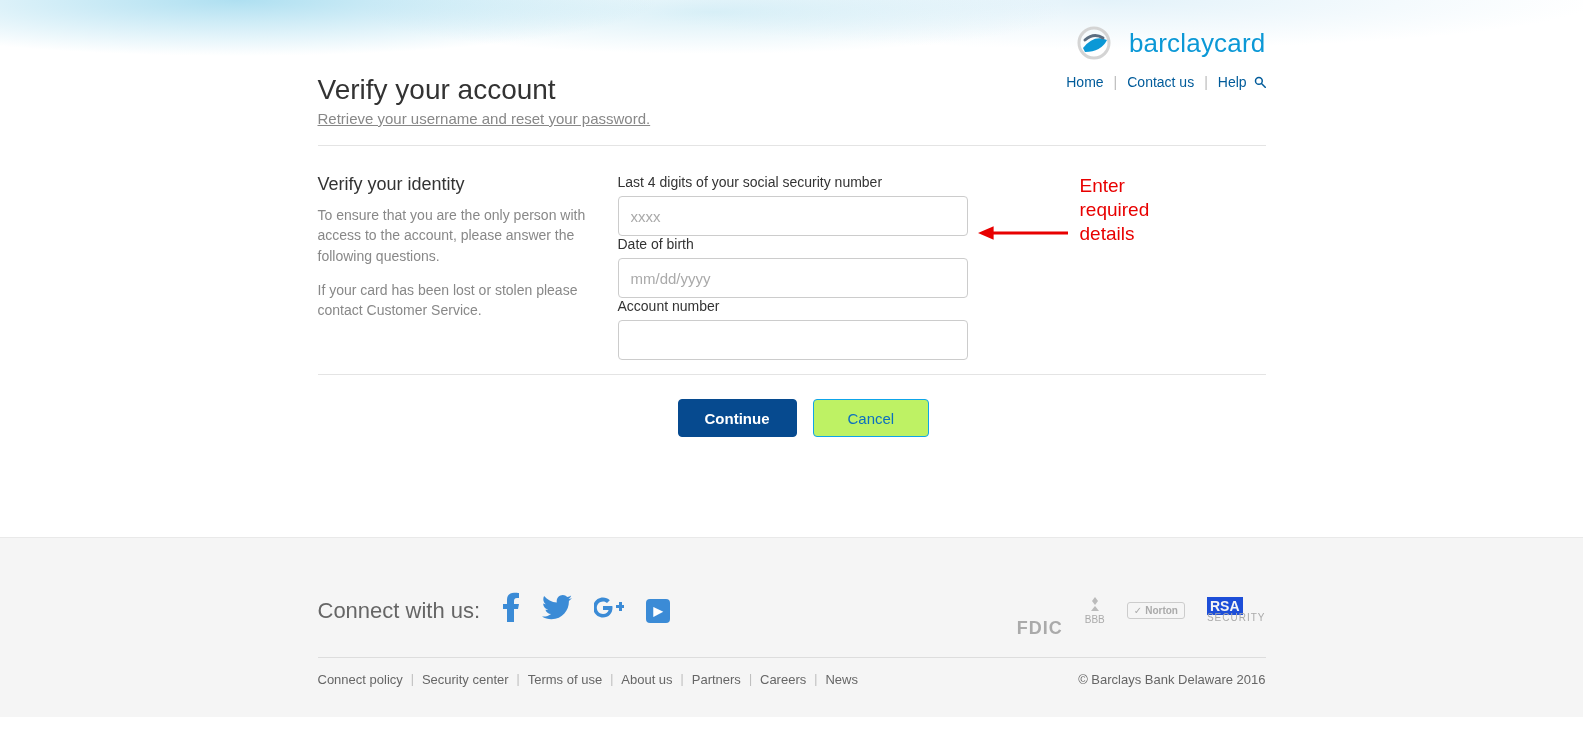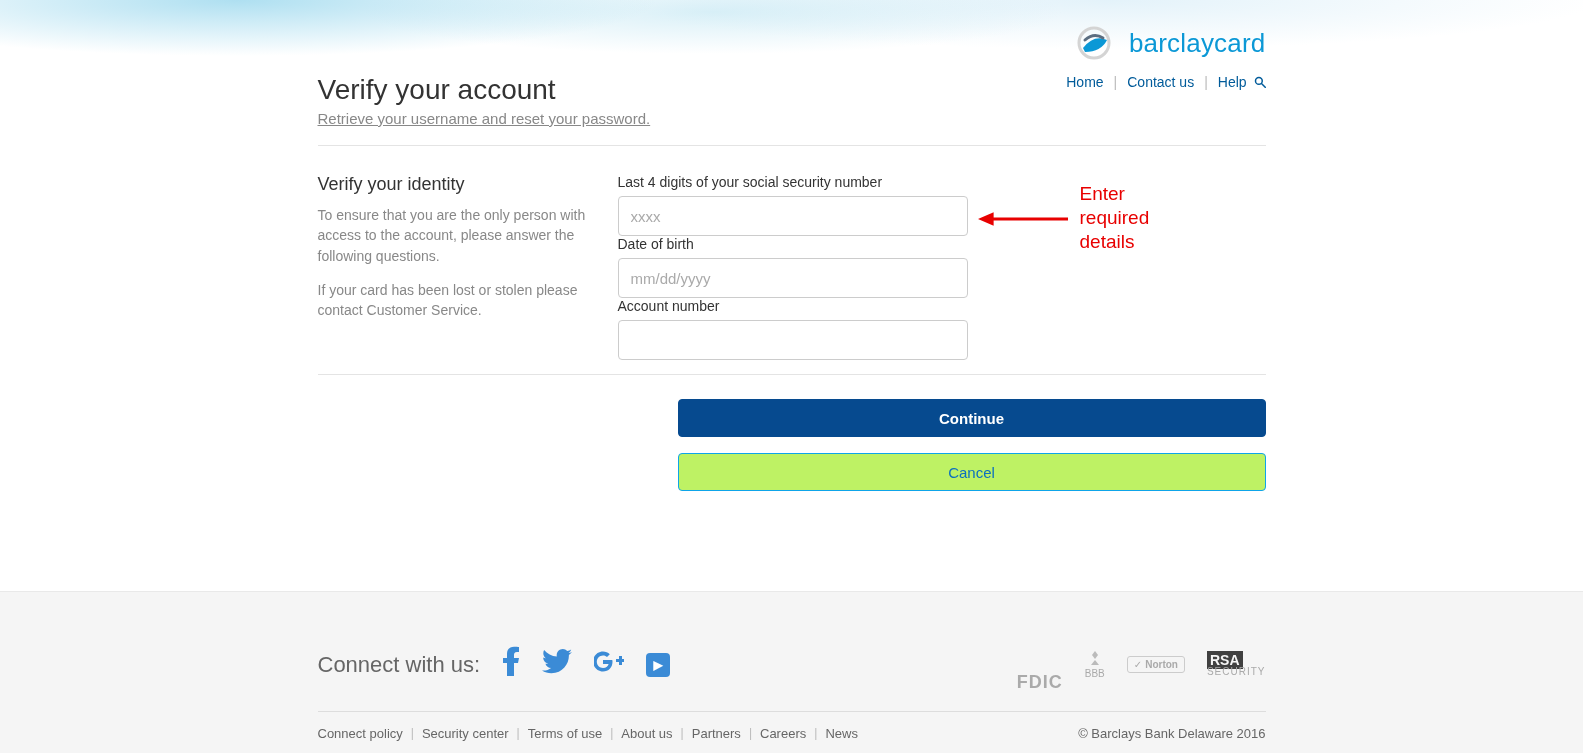--- a/index.html
+++ b/index.html
@@ -114,21 +114,20 @@
   .divider {
     border: none;
     border-top: 1px solid #e4e4e4;
     margin: 14px 0 24px;
   }
   .button-row {
     display: flex;
     gap: 16px;
     padding-left: 360px;
     padding-bottom: 80px;
-    flex-direction: column;
   }
   .btn {
     height: 38px;
     padding: 0 26px;
     border-radius: 4px;
     font-size: 15px;
     cursor: pointer;
     display: inline-flex;
     align-items: center;
     justify-content: center;
@@ -141,23 +140,23 @@
   }
   .btn-secondary {
     background: #bef264;
     color: #0b6fbf;
     border: 1px solid #0ea5e9;
     padding: 0 34px;
   }
   .annotation {
     position: absolute;
     left: 360px;
-    top: 8px;
-    display: flex;
-    align-items: center;
+    top: 0;
+    display: flex;
+    align-items: flex-end;
     gap: 12px;
     pointer-events: none;
   }
   .arrow {
     width: 90px;
     height: 24px;
     display: flex;
     align-items: center;
     margin-top: 2px;
   }
@@ -342,21 +341,21 @@
       <div class="badges">
         <span class="badge-fdic">FDIC</span>
         <span class="badge-bbb">
           <svg width="14" height="18" viewBox="0 0 14 18" style="display:block;margin:0 auto">
               <path fill="#bbb" d="M7 0l3 4-3 4-3-4 3-4zm0 9l4 5H3l4-5z"></path>
             </svg>
           <span>BBB</span>
         </span>
         <span class="badge-norton">✓ <b>Norton</b></span>
         <span class="badge-rsa">
-          <b style="font-size:14px;background:#404040;color:#f5f5f5;padding:1px 3px">RSA</b><br>
+          <b style="font-size:14px;background:#1d4ed8;color:#f5f5f5;padding:1px 3px">RSA</b><br>
           <span style="letter-spacing:1px">SECURITY</span>
         </span>
       </div>
     </div>
 
     <div class="footer-nav">
       <div class="footer-links">
         <a href="#">Connect policy</a>
           <span class="footer-sep">|</span>
         <a href="#">Security center</a>

